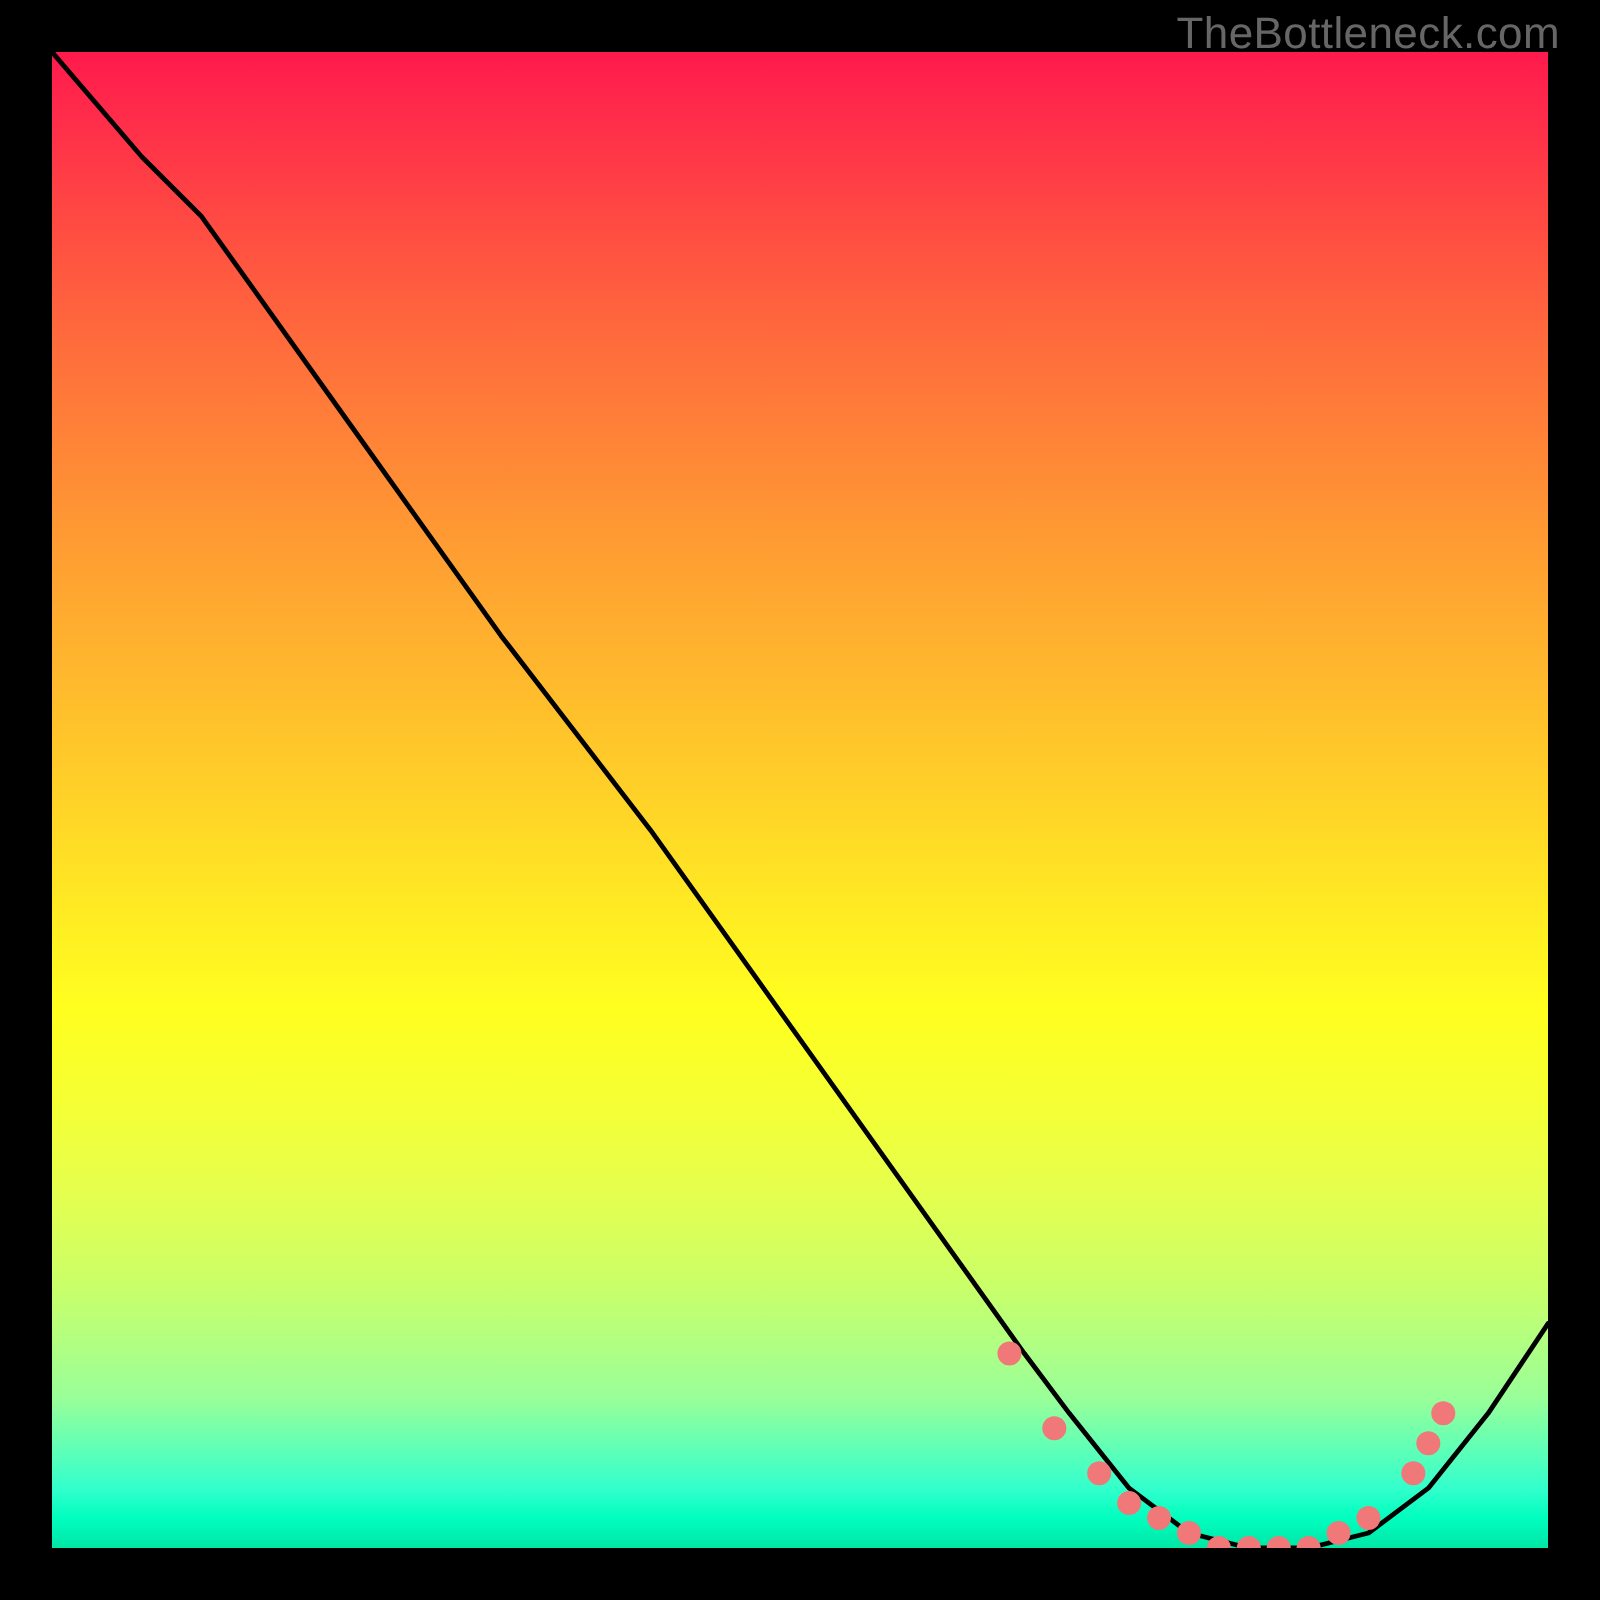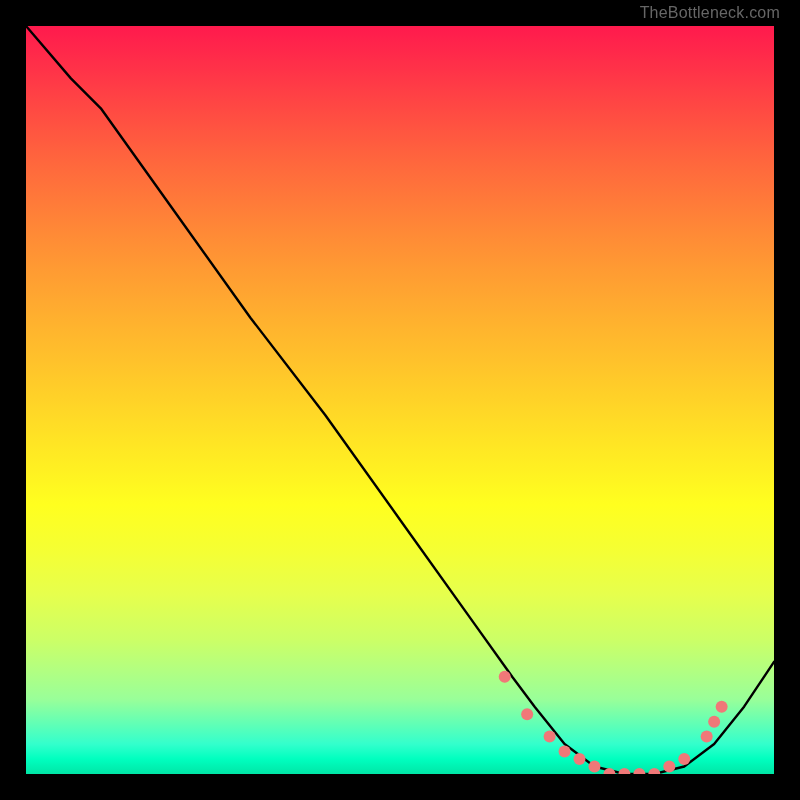--- a/index.html
+++ b/index.html
@@ -9,21 +9,21 @@
     background: #000;
     position: relative;
     overflow: hidden;
     font-family: Arial, Helvetica, sans-serif;
   }
   .watermark {
     position: absolute;
     top: 4px;
     right: 20px;
     color: #666;
-    font-size: 16px;
+    font-size: 22px;
     font-weight: 500;
     z-index: 10;
     letter-spacing: 0.2px;
     margin-left: 12px;
   }
   .plot-area {
     position: absolute;
     left: 26px;
     top: 26px;
     width: 748px;

